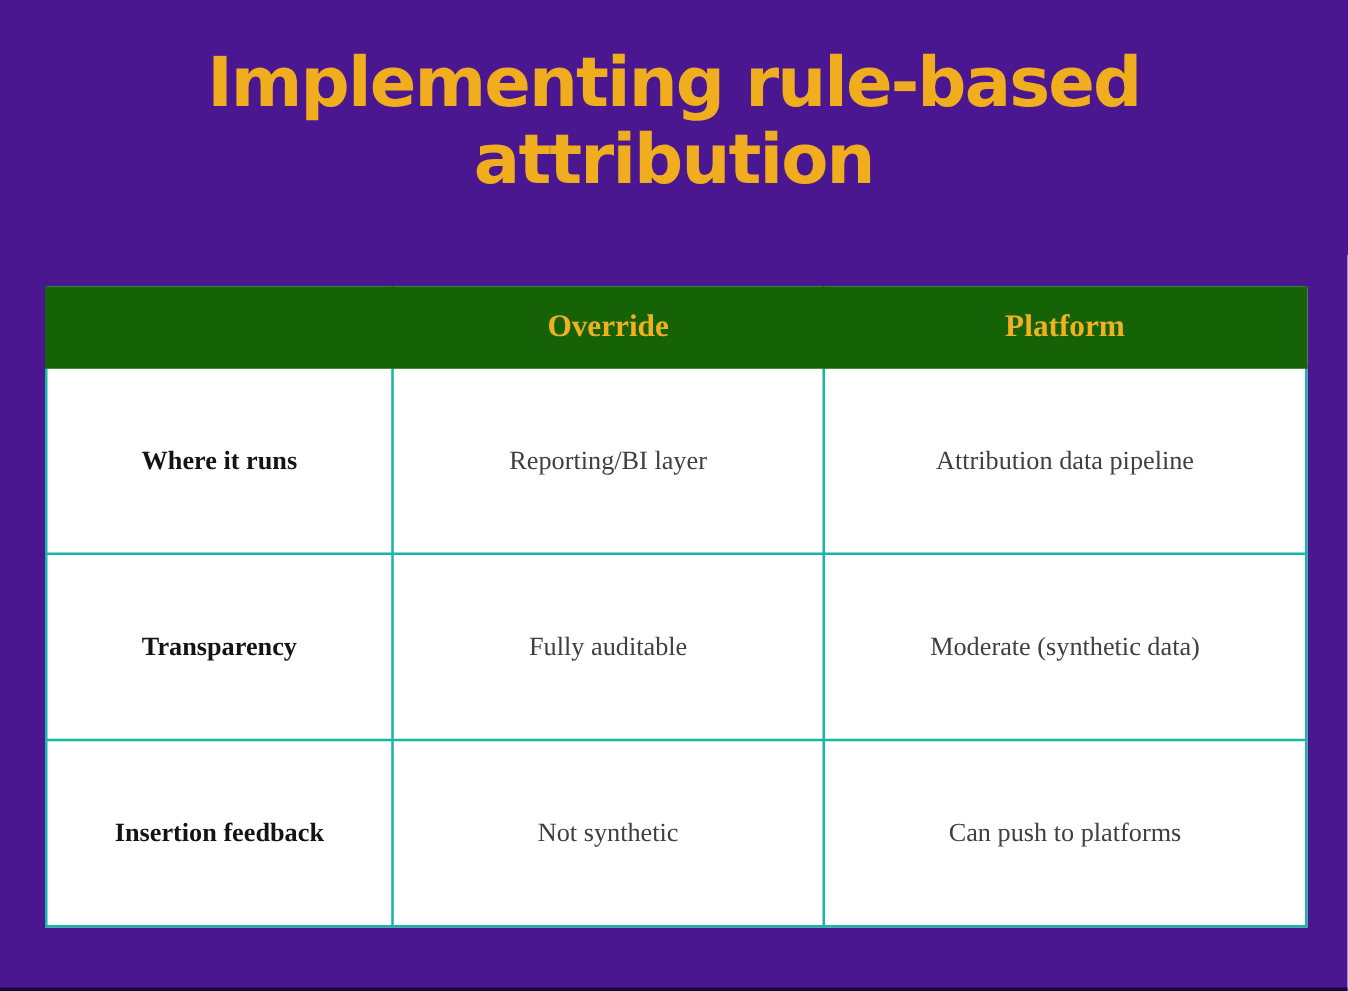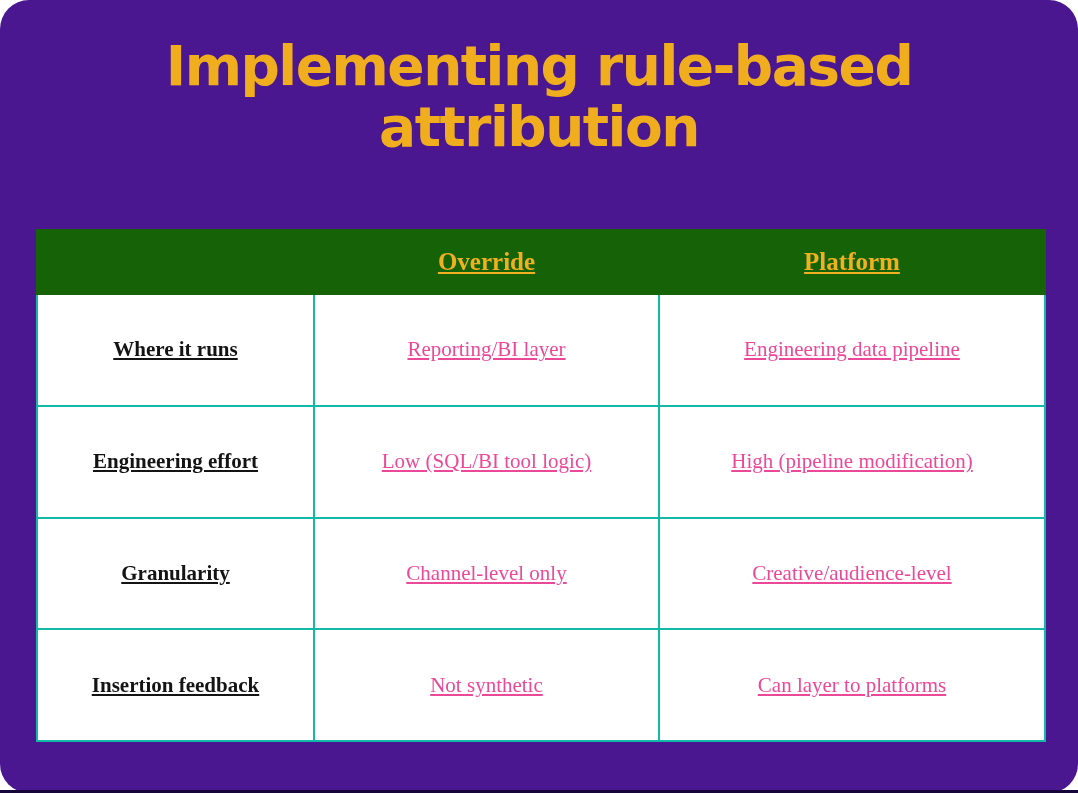--- a/index.html
+++ b/index.html
@@ -4,21 +4,20 @@
 <style>
   html, body { margin: 0; padding: 0; }
   body {
     width: 1078px; height: 793px; overflow: hidden;
     font-family: "Liberation Serif", serif;
   }
   .slide {
     position: relative;
     width: 1078px; height: 793px;
     background: #4A1791;
-    border-radius: 29px;
   }
   .title {
     position: absolute;
     top: 36px; left: 0; width: 1078px;
     text-align: center;
     font-family: "DejaVu Sans", sans-serif;
     font-weight: 800;
     font-size: 55px;
     line-height: 1.1;
     letter-spacing: -1.5px;
@@ -34,35 +33,34 @@
     width: 1008px; height: 513px;
     border-collapse: collapse;
     background: #FFFFFF;
     table-layout: fixed;
   }
   table.compare th, table.compare td {
     border: 2px solid #14b8a6;
     text-align: center;
     vertical-align: middle;
     padding: 0 8px;
-    text-decoration: underline;
   }
   table.compare thead th {
     background: #166307;
     color: #F0B01F;
     font-family: "Liberation Serif", serif;
     font-weight: 700;
     font-size: 25px;
     height: 62px;
     border-color: #166307;
   }
   table.compare tbody td {
     font-family: "Liberation Serif", serif;
     font-size: 21px;
-    color: #ec4899;
+    color: #404040;
     height: 62px;
     background: #FFFFFF;
   }
   table.compare tbody td.row-label {
     font-weight: 700;
     color: #141414;
   }
   .bottom-strip {
     position: absolute;
     left: 0; bottom: 0;
@@ -89,35 +87,30 @@
       <tr>
         <th></th>
         <th>Override</th>
         <th>Platform</th>
       </tr>
     </thead>
     <tbody>
       <tr>
         <td class="row-label">Where it runs</td>
         <td>Reporting/BI layer</td>
-        <td>Engineering data pipeline</td>
+        <td>Attribution data pipeline</td>
       </tr>
       <tr>
-        <td class="row-label">Engineering effort</td>
-        <td>Low (SQL/BI tool logic)</td>
-        <td>High (pipeline modification)</td>
-      </tr>
-      <tr>
-        <td class="row-label">Granularity</td>
-        <td>Channel-level only</td>
-        <td>Creative/audience-level</td>
+        <td class="row-label">Transparency</td>
+        <td>Fully auditable</td>
+        <td>Moderate (synthetic data)</td>
       </tr>
       <tr>
         <td class="row-label">Insertion feedback</td>
         <td>Not synthetic</td>
-        <td>Can layer to platforms</td>
+        <td>Can push to platforms</td>
       </tr>
     </tbody>
   </table>
 
   <div class="bottom-strip"></div>
 
 </div>
 
 </body></html>

